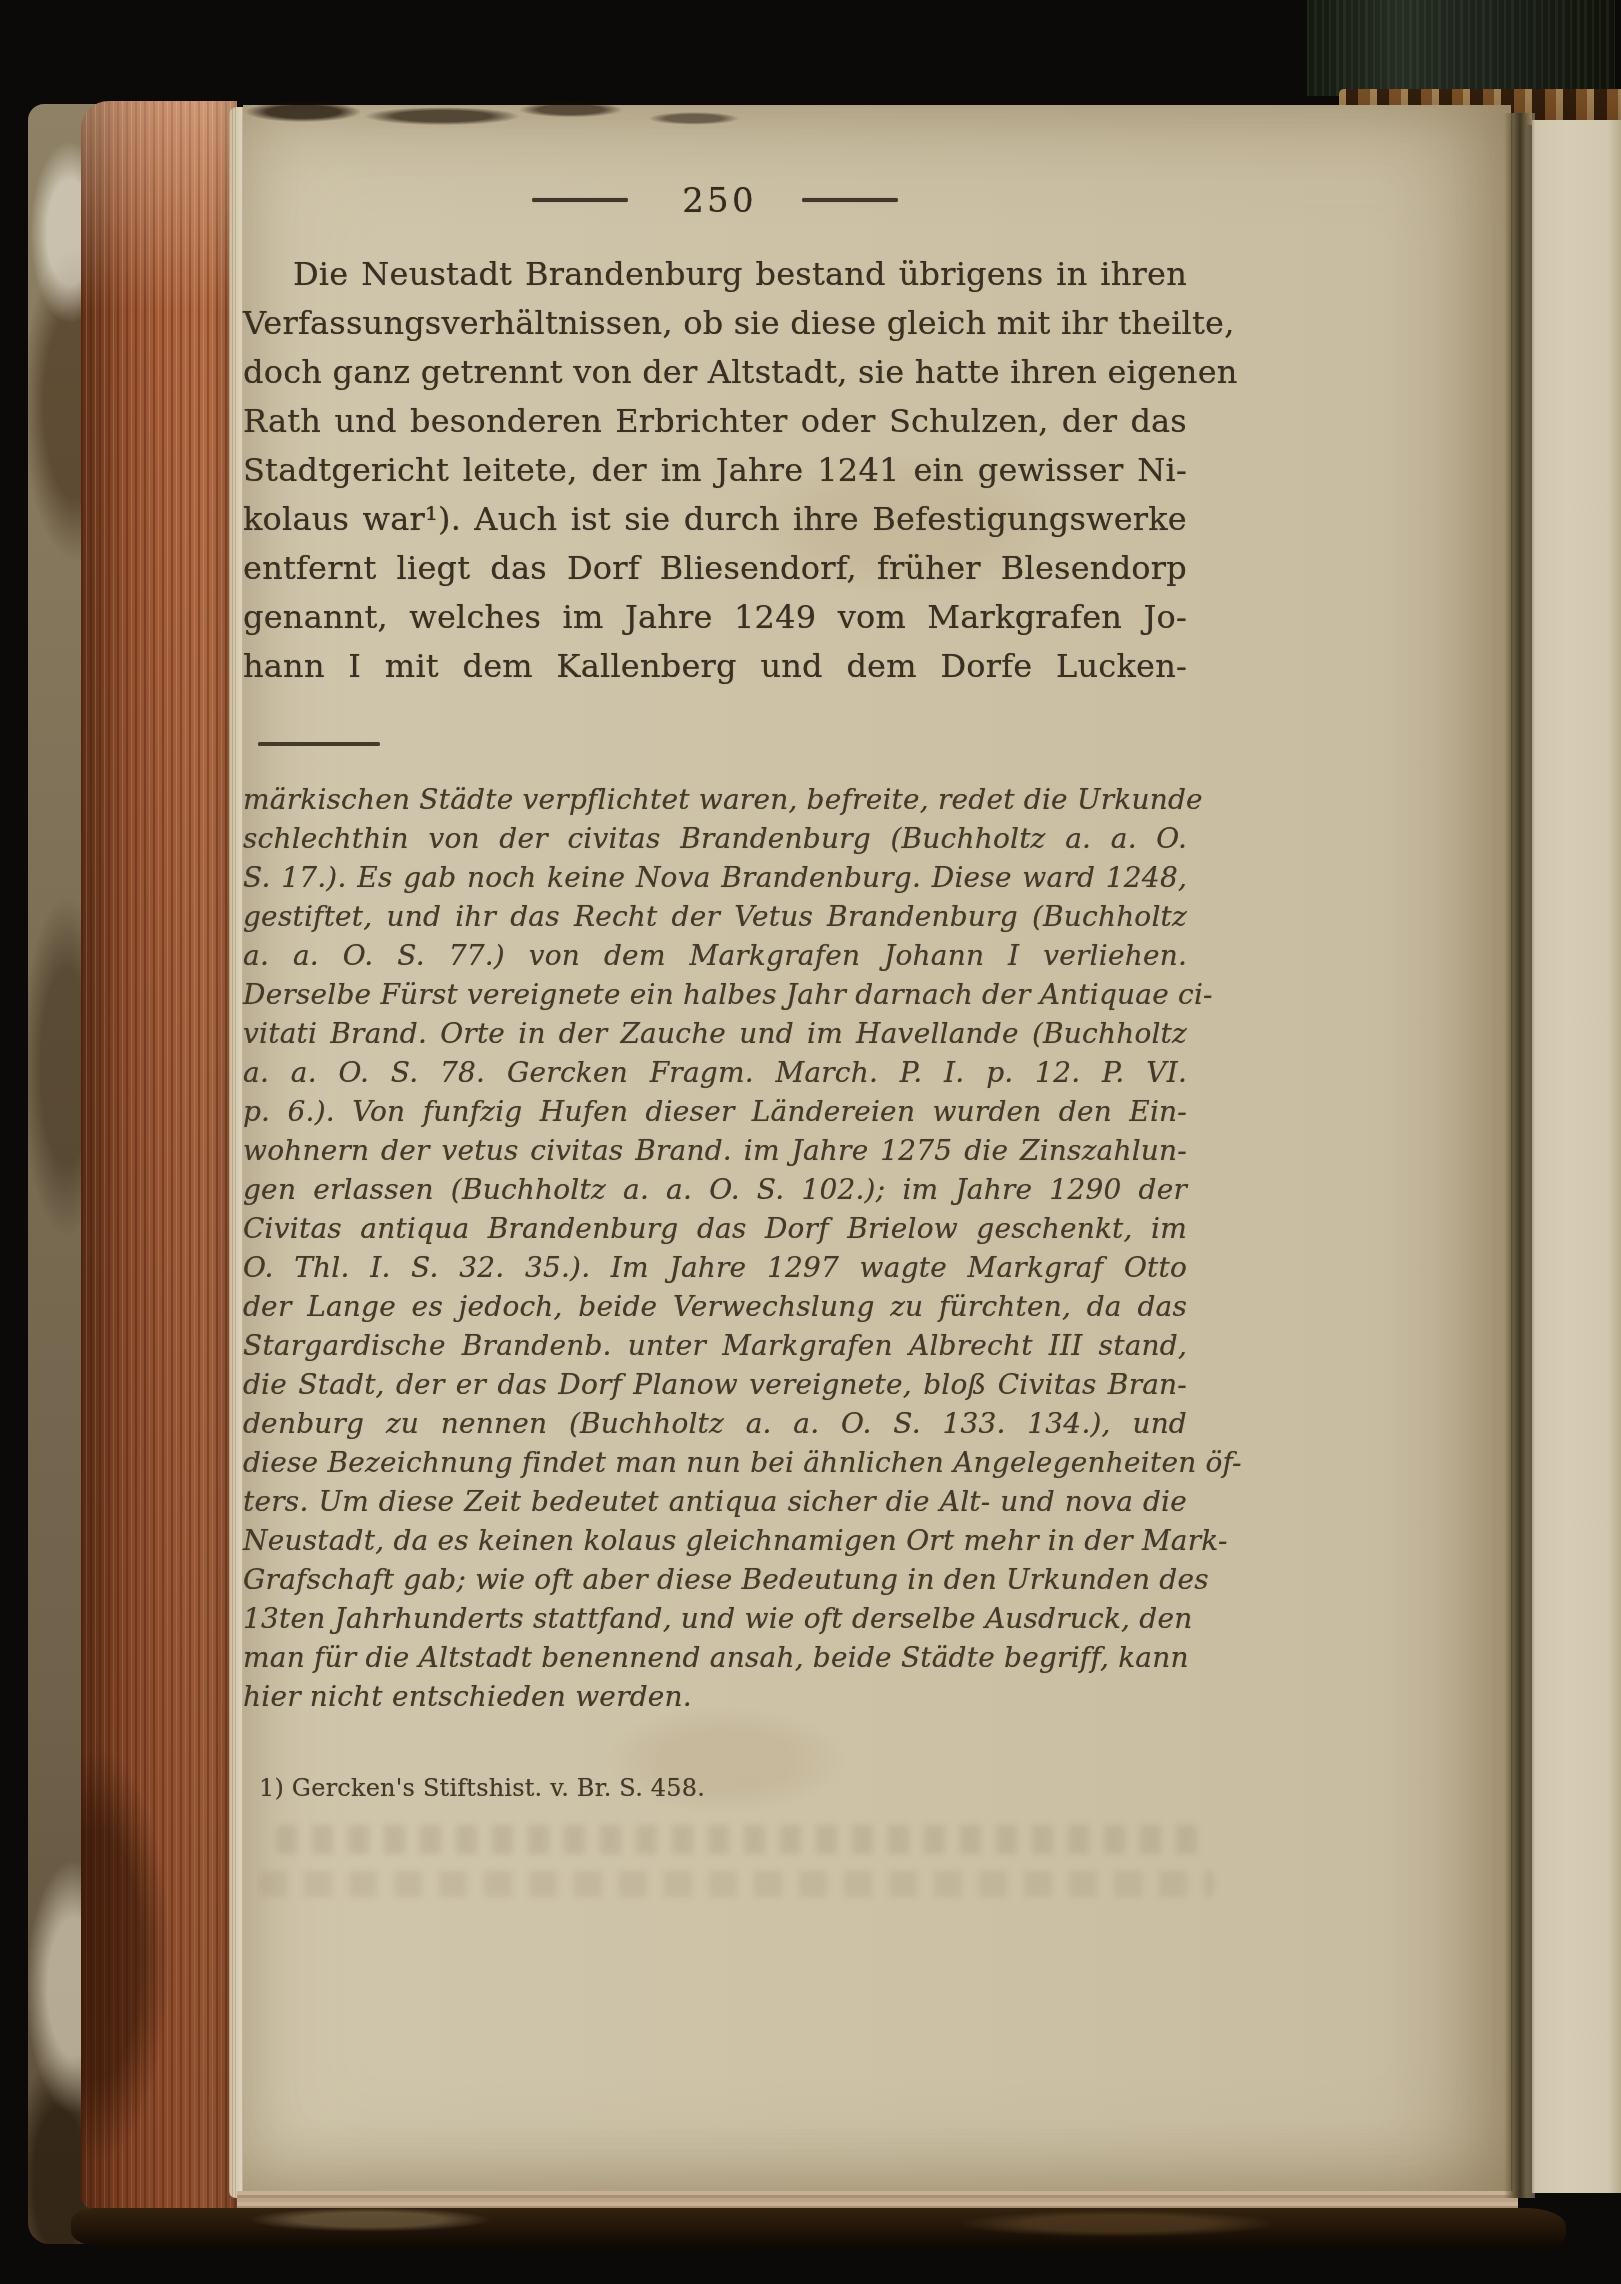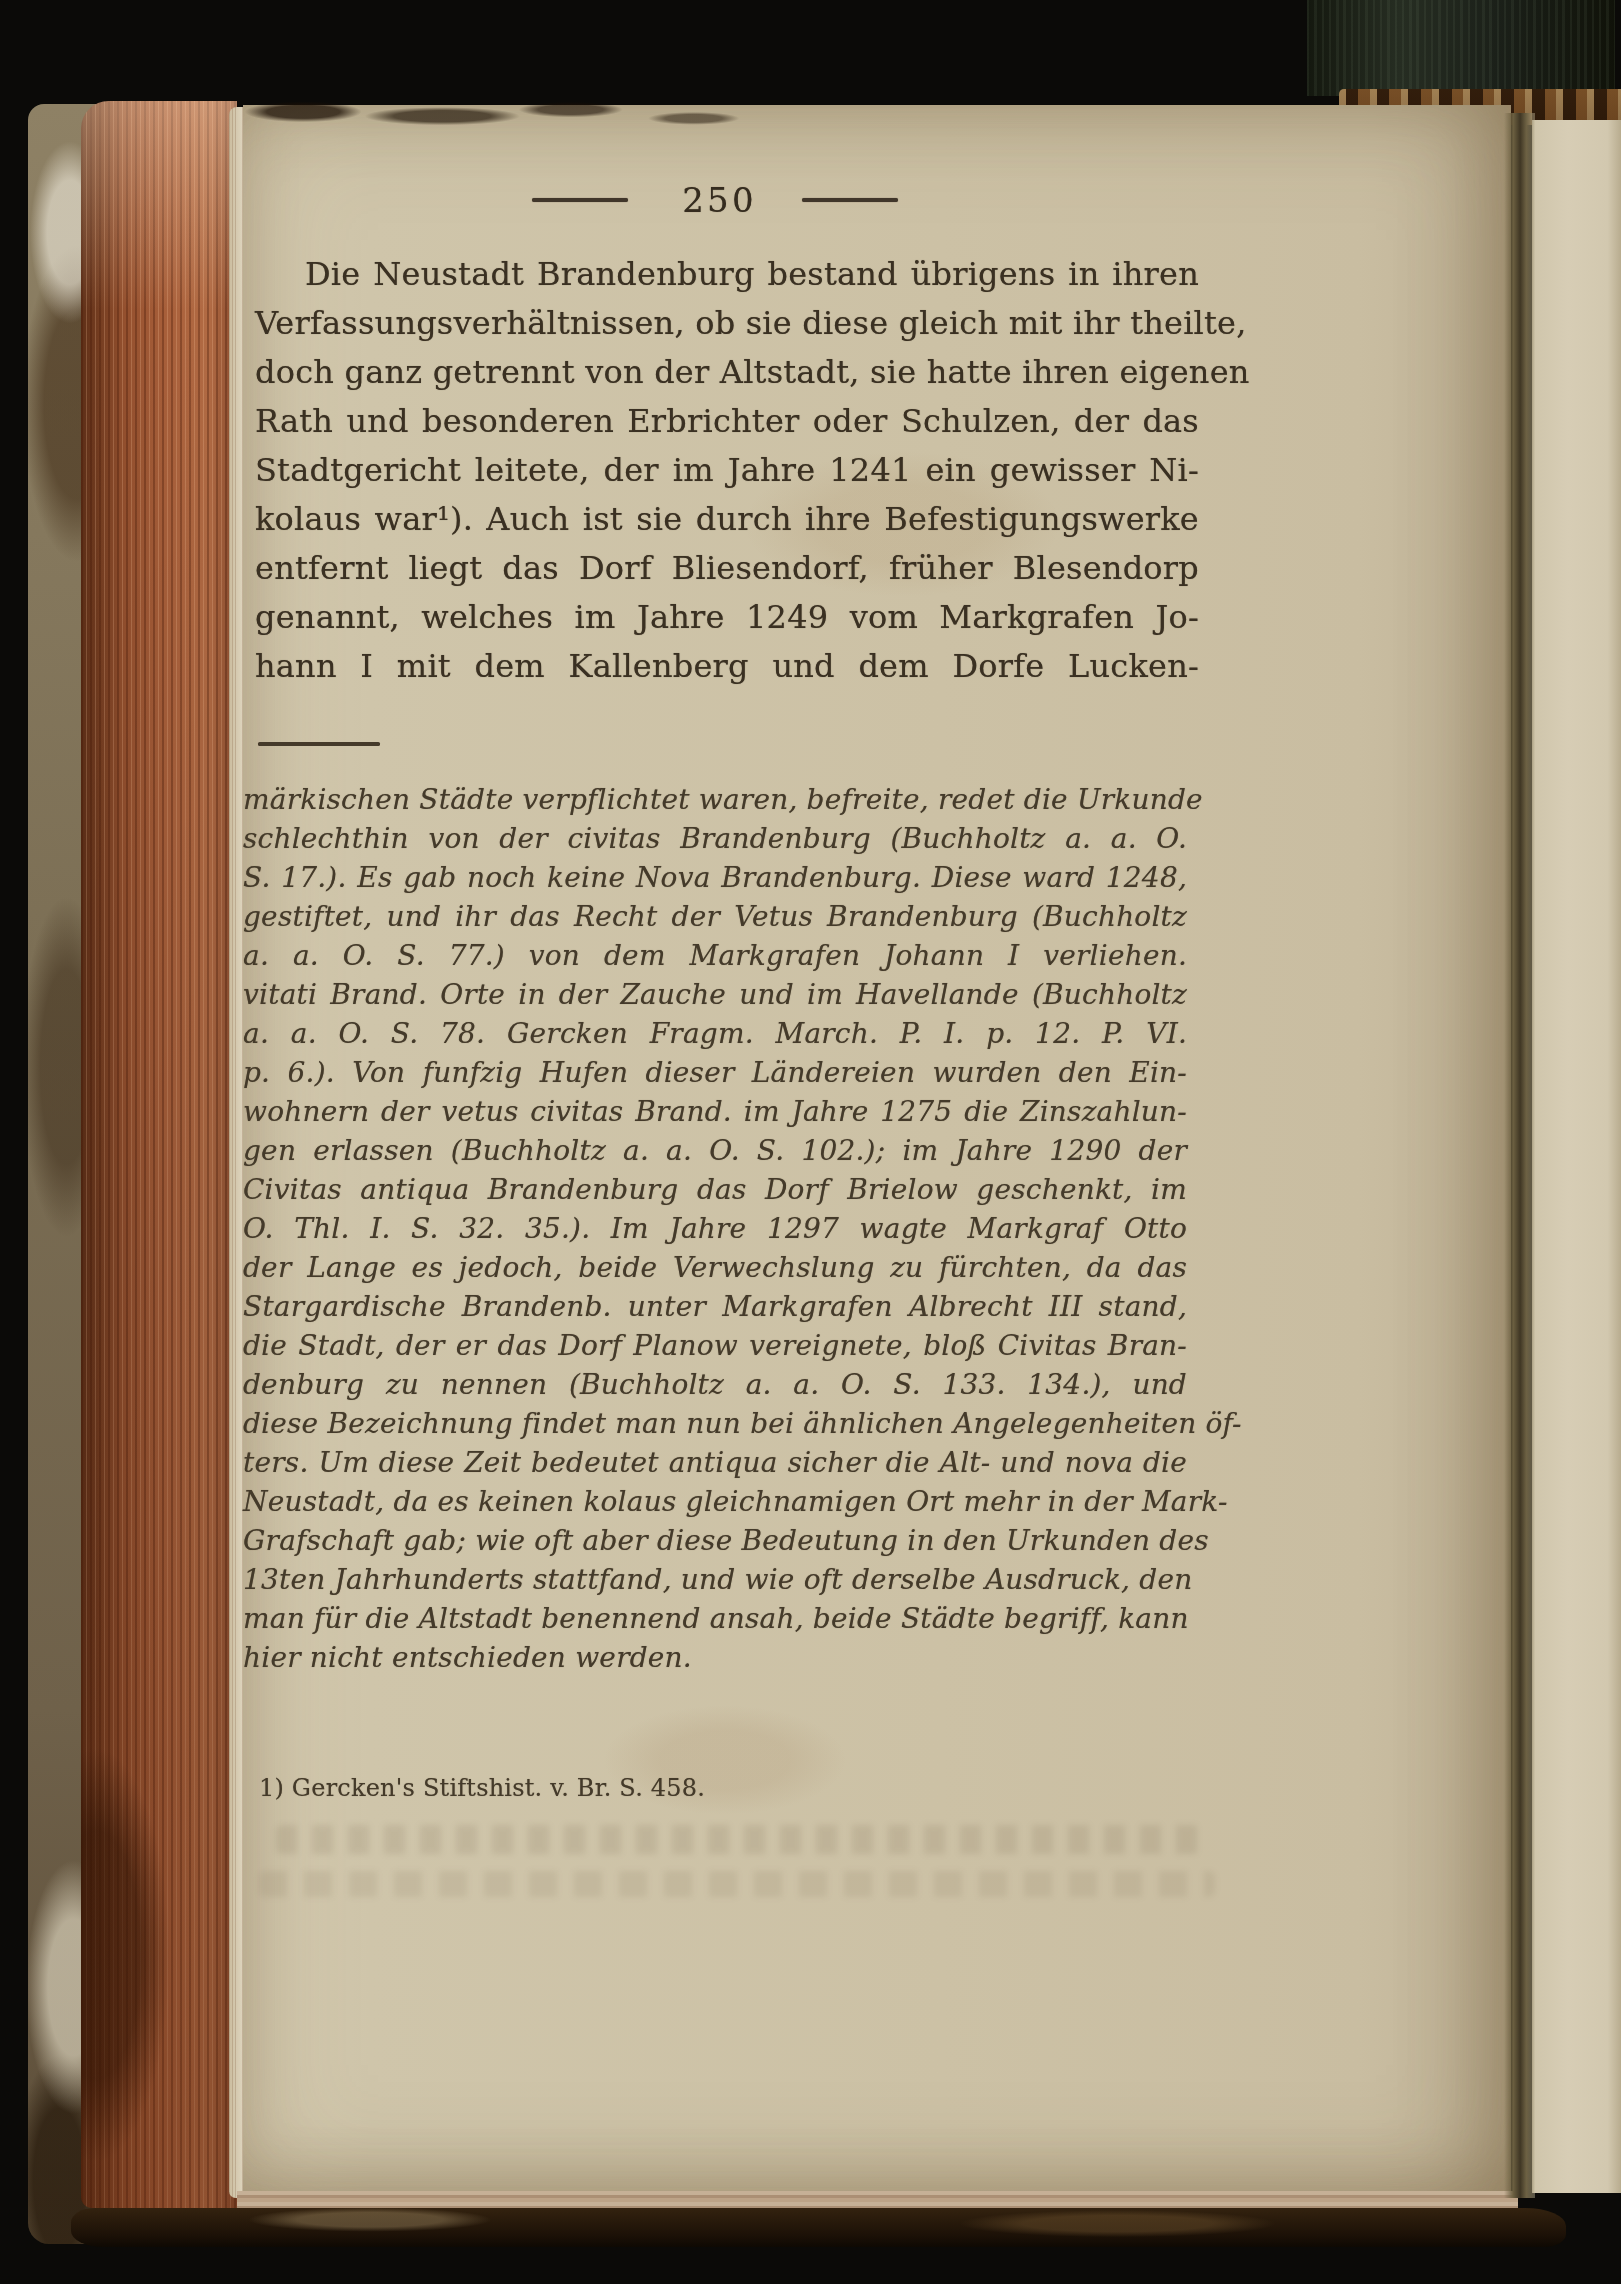--- a/index.html
+++ b/index.html
@@ -92,21 +92,21 @@
   
   .header-row{
     left:243px;top:177px;width:944px;height:45px;position:absolute;
     display:flex;align-items:center;justify-content:center;gap:45px;
   }
   .header-row *{position:static;}
   .header-rule{width:96px;height:4px;background:#40362a;border-radius:2.4px;box-shadow:0 0 0.8px rgba(40,30,15,.8);}
   .page-number{
     font-size:34px;letter-spacing:3.2px;color:#352c1f;text-shadow:0 0 0.8px rgba(45,35,20,.6);margin-left:9px;
   }
-  .main-text{left:243px;top:250px;width:944px;padding-left:12px;}
+  .main-text{left:243px;top:250px;width:944px;}
   .main-text .line{
     position:relative;display:block;width:944px;height:49px;line-height:49px;
     font-size:32px;letter-spacing:0.2px;color:#3a3022;
     text-shadow:0 0 0.8px rgba(48,38,22,.55);
     text-align:justify;text-align-last:justify;white-space:nowrap;overflow:visible;
   }
   .main-text .line.indent{padding-left:50px;}
   .fn-rule{left:258px;top:742px;width:122px;height:4px;background:#453a2a;border-radius:1.6px;}
   .footnotes{left:243px;top:780px;width:944px;}
   .footnotes .fline{
@@ -173,20 +173,21 @@
   </div>
 
   <div class="fn-rule"></div>
 
   <div class="footnotes">
     <span class="fline">märkischen Städte verpflichtet waren, befreite, redet die Urkunde</span>
     <span class="fline">schlechthin von der civitas Brandenburg (Buchholtz a. a. O.</span>
     <span class="fline">S. 17.). Es gab noch keine Nova Brandenburg. Diese ward 1248,</span>
     <span class="fline">gestiftet, und ihr das Recht der Vetus Brandenburg (Buchholtz</span>
     <span class="fline">a. a. O. S. 77.) von dem Markgrafen Johann I verliehen.</span>
+    <span class="fline">Derselbe Fürst vereignete ein halbes Jahr darnach der Antiquae ci-</span>
     <span class="fline">vitati Brand. Orte in der Zauche und im Havellande (Buchholtz</span>
     <span class="fline">a. a. O. S. 78. Gercken Fragm. March. P. I. p. 12. P. VI.</span>
     <span class="fline">p. 6.). Von funfzig Hufen dieser Ländereien wurden den Ein-</span>
     <span class="fline">wohnern der vetus civitas Brand. im Jahre 1275 die Zinszahlun-</span>
     <span class="fline">gen erlassen (Buchholtz a. a. O. S. 102.); im Jahre 1290 der</span>
     <span class="fline">Civitas antiqua Brandenburg das Dorf Brielow geschenkt, im</span>
     <span class="fline">O. Thl. I. S. 32. 35.). Im Jahre 1297 wagte Markgraf Otto</span>
     <span class="fline">der Lange es jedoch, beide Verwechslung zu fürchten, da das</span>
     <span class="fline">Stargardische Brandenb. unter Markgrafen Albrecht III stand,</span>
     <span class="fline">die Stadt, der er das Dorf Planow vereignete, bloß Civitas Bran-</span>

